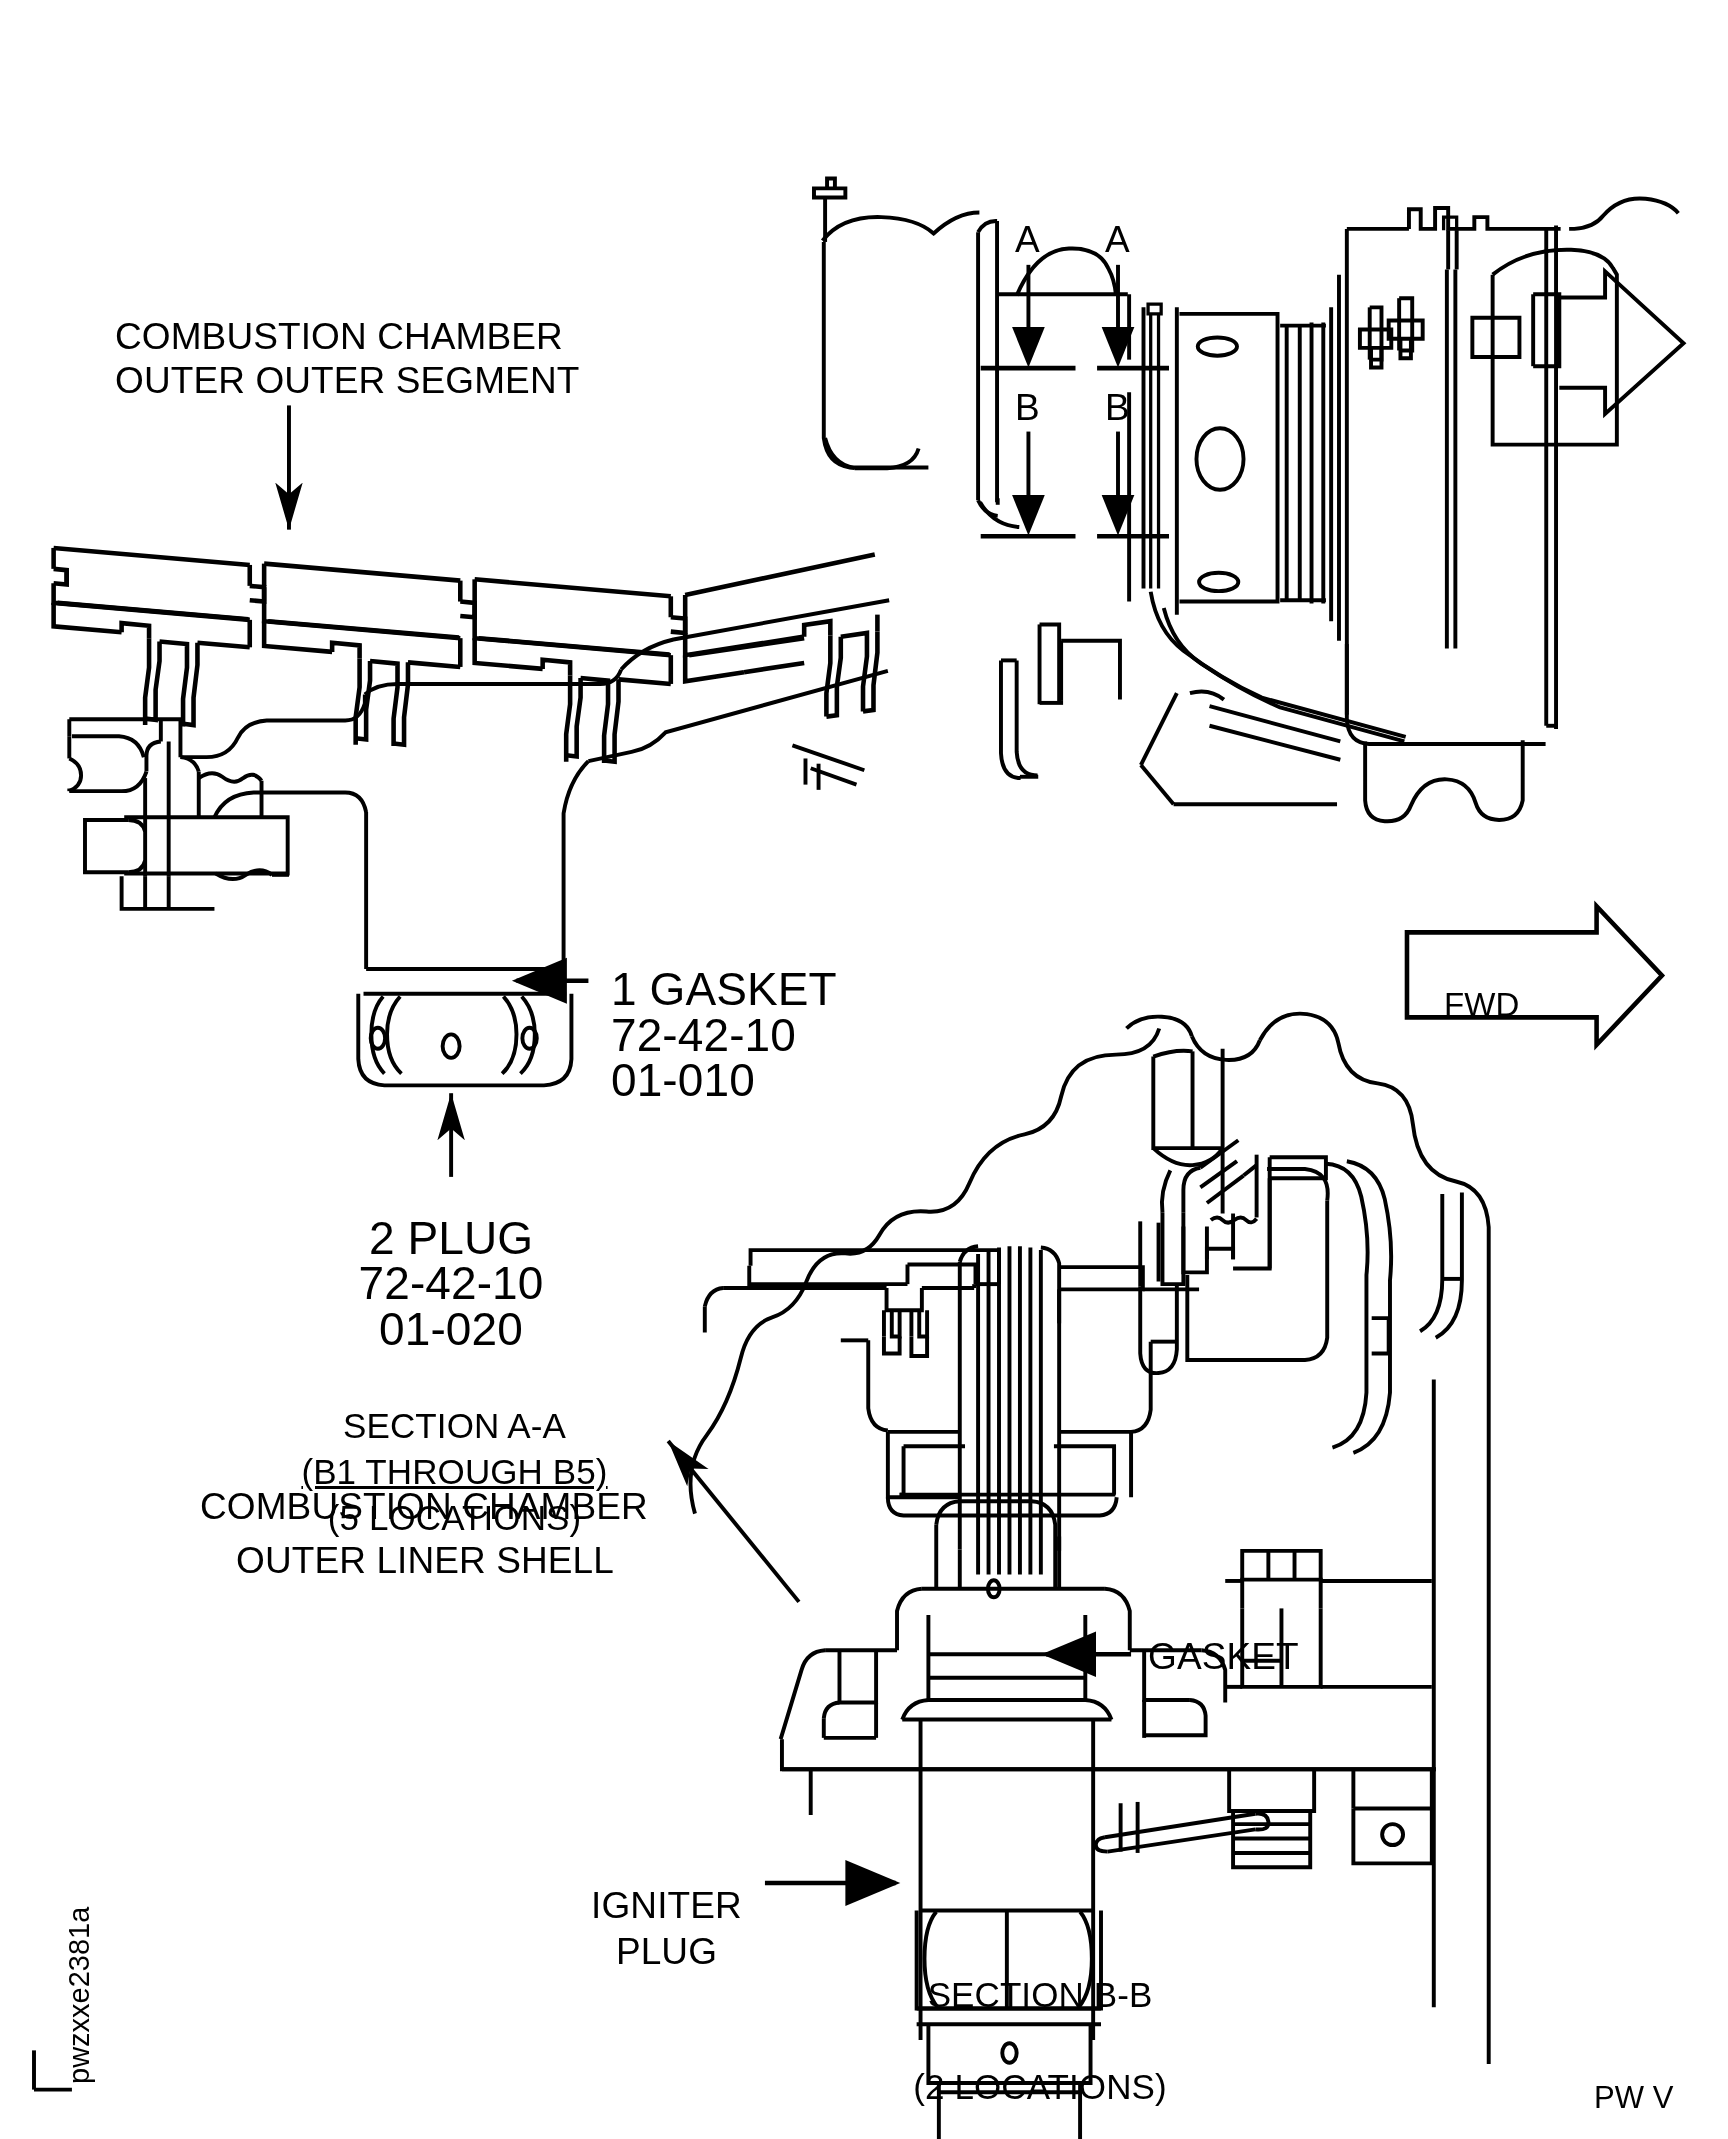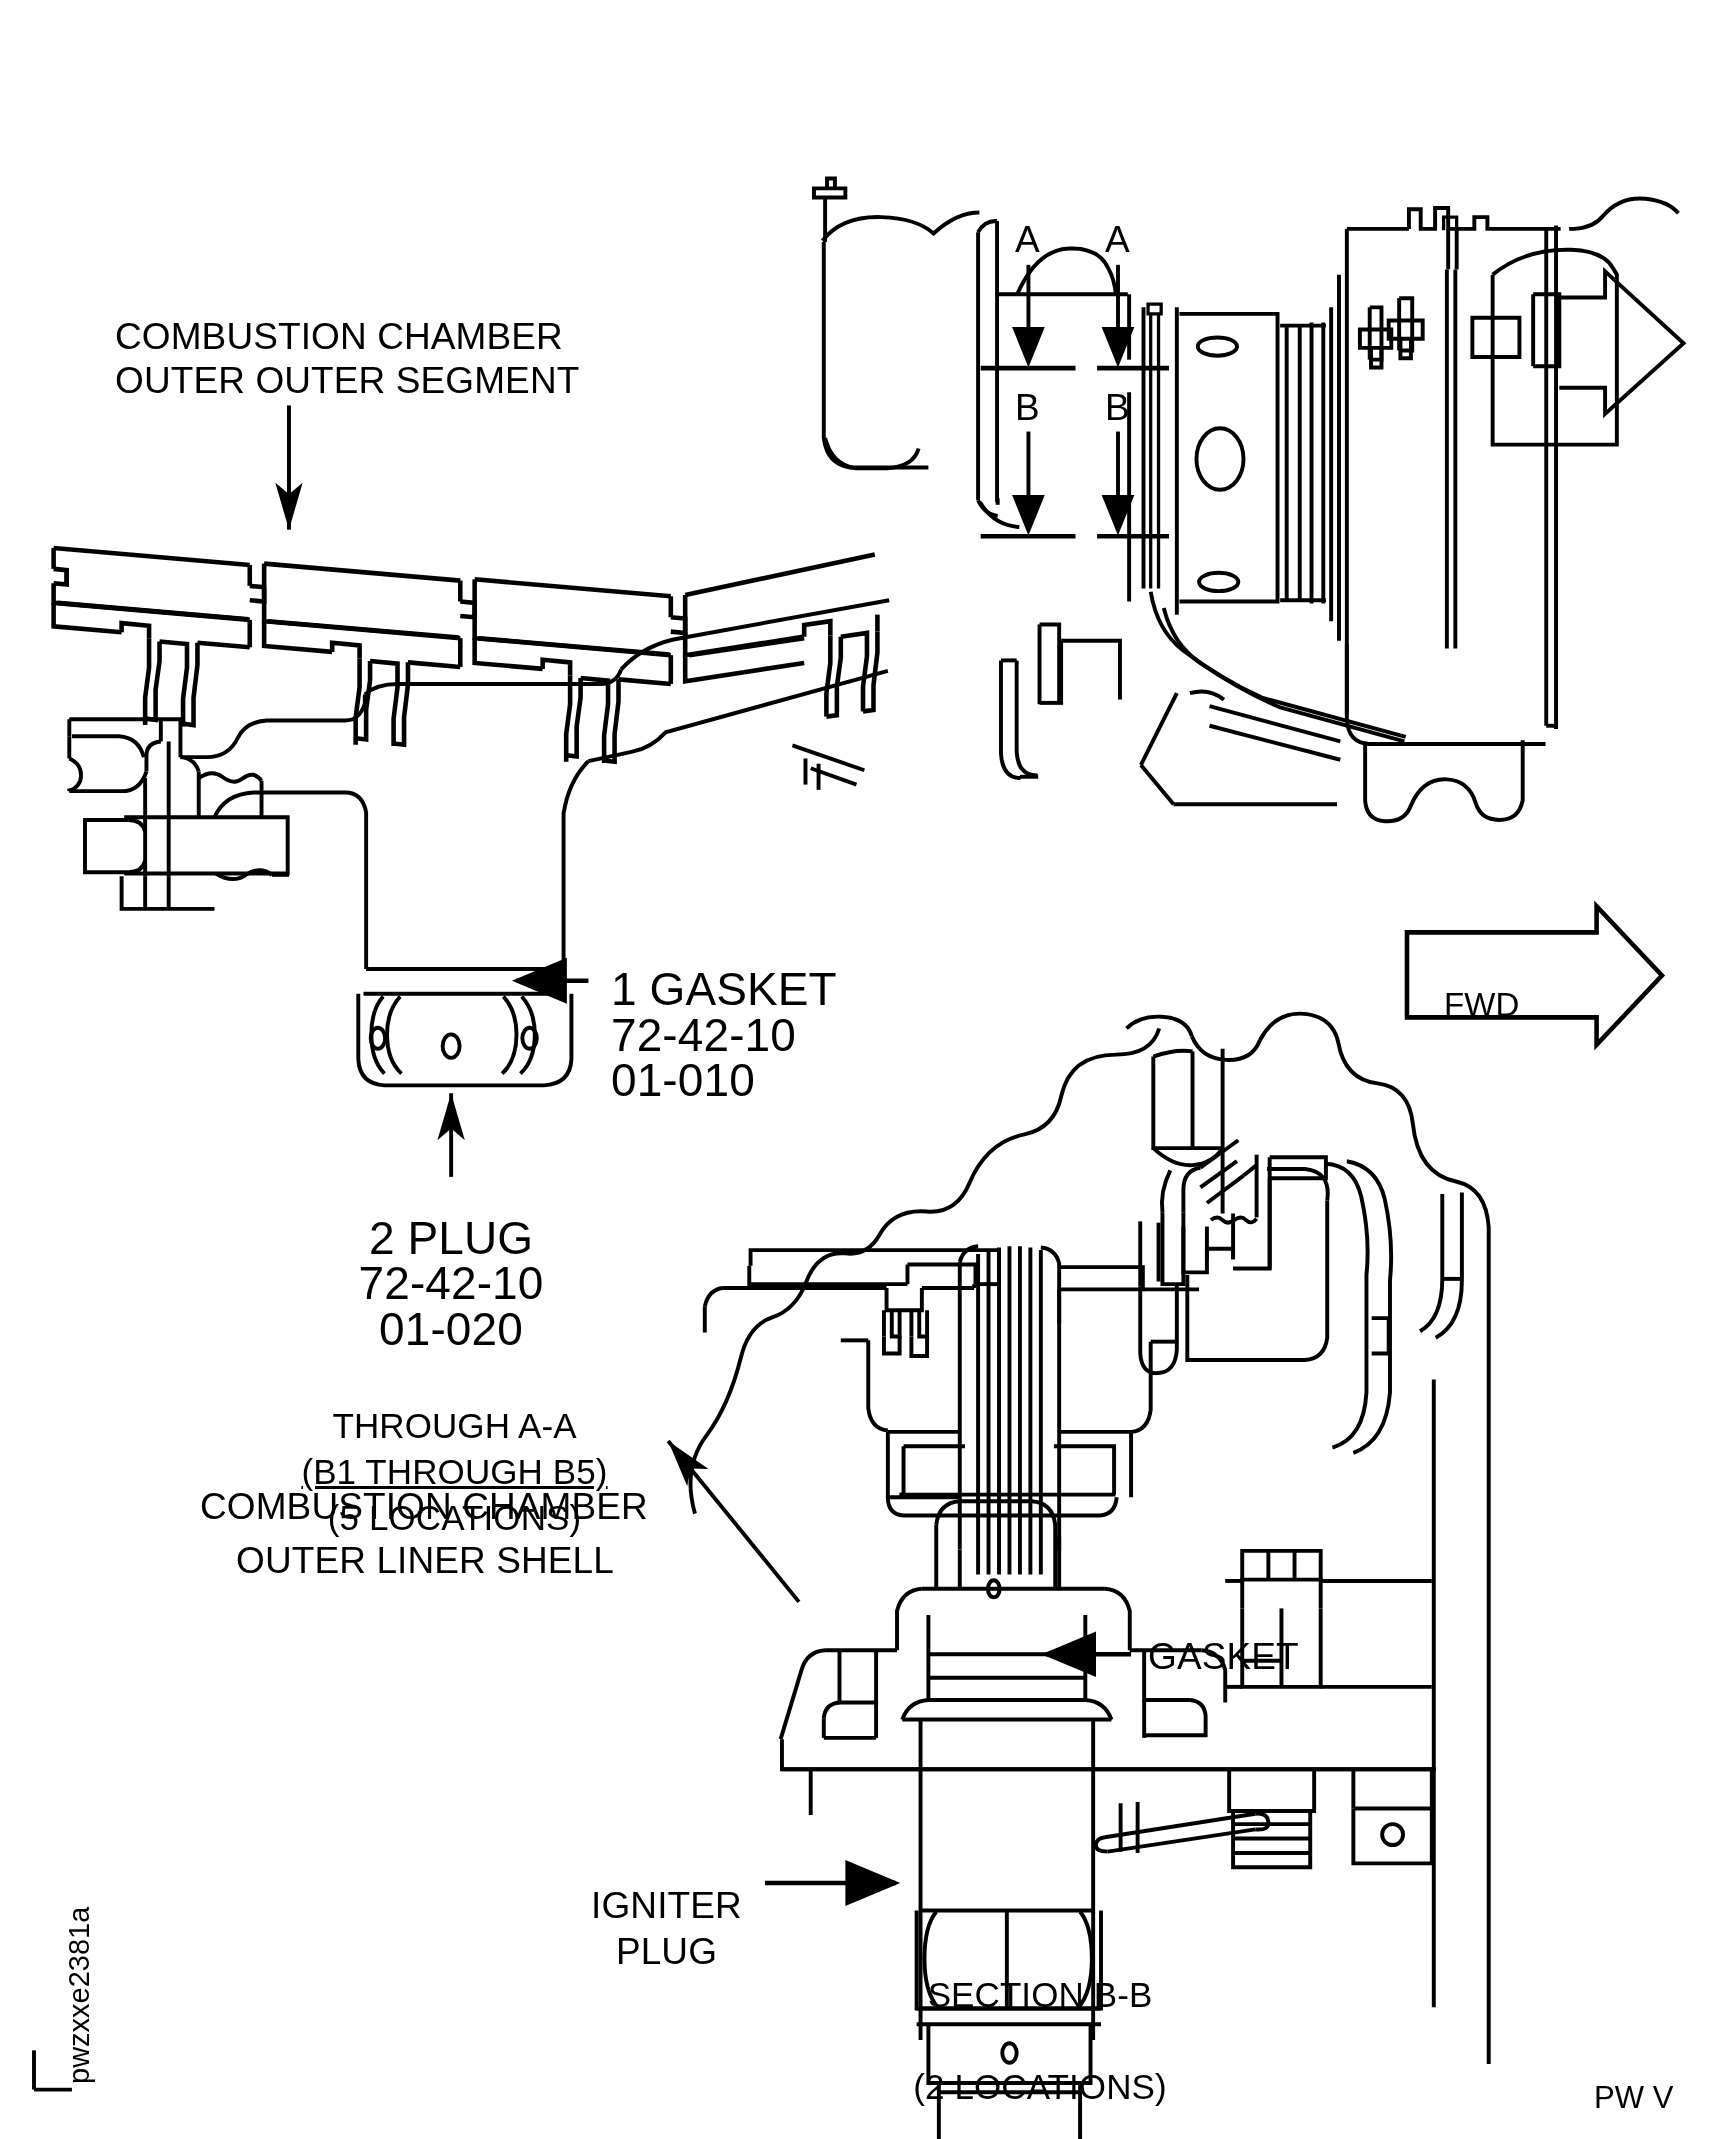--- a/index.html
+++ b/index.html
@@ -520,21 +520,21 @@
   <div class="lbl t-ab" style="left:1105px; top:384px;">B</div>
 
   <div class="lbl t-mid" style="left:611px; top:960px;">1 GASKET</div>
   <div class="lbl t-mid" style="left:611px; top:1006px;">72-42-10</div>
   <div class="lbl t-mid" style="left:611px; top:1051px;">01-010</div>
 
   <div class="lbl t-mid ctr" style="left:320px; top:1189px; width:262px;">2 PLUG</div>
   <div class="lbl t-mid ctr" style="left:320px; top:1234px; width:262px;">72-42-10</div>
   <div class="lbl t-mid ctr" style="left:320px; top:1280px; width:262px;">01-020</div>
 
-  <div class="lbl t-sec ctr" style="left:252px; top:1383px; width:405px;">THROUGH A-A</div>
+  <div class="lbl t-sec ctr" style="left:252px; top:1383px; width:405px;">SECTION A-A</div>
   <div class="lbl t-sec ctr" style="left:252px; top:1429px; width:405px;text-decoration:underline;">(B1 THROUGH B5)</div>
   <div class="lbl t-sec ctr" style="left:252px; top:1475px; width:405px;">(5 LOCATIONS)</div>
 
   <div class="lbl t-fwd" style="left:1444px; top:984px;">FWD</div>
 
   <div class="lbl t-big" style="left:200px; top:1483px;">COMBUSTION CHAMBER</div>
   <div class="lbl t-big" style="left:200px; top:1537px;margin-left:36px;">OUTER LINER SHELL</div>
 
   <div class="lbl t-big" style="left:1148px; top:1633px;">GASKET</div>
 

